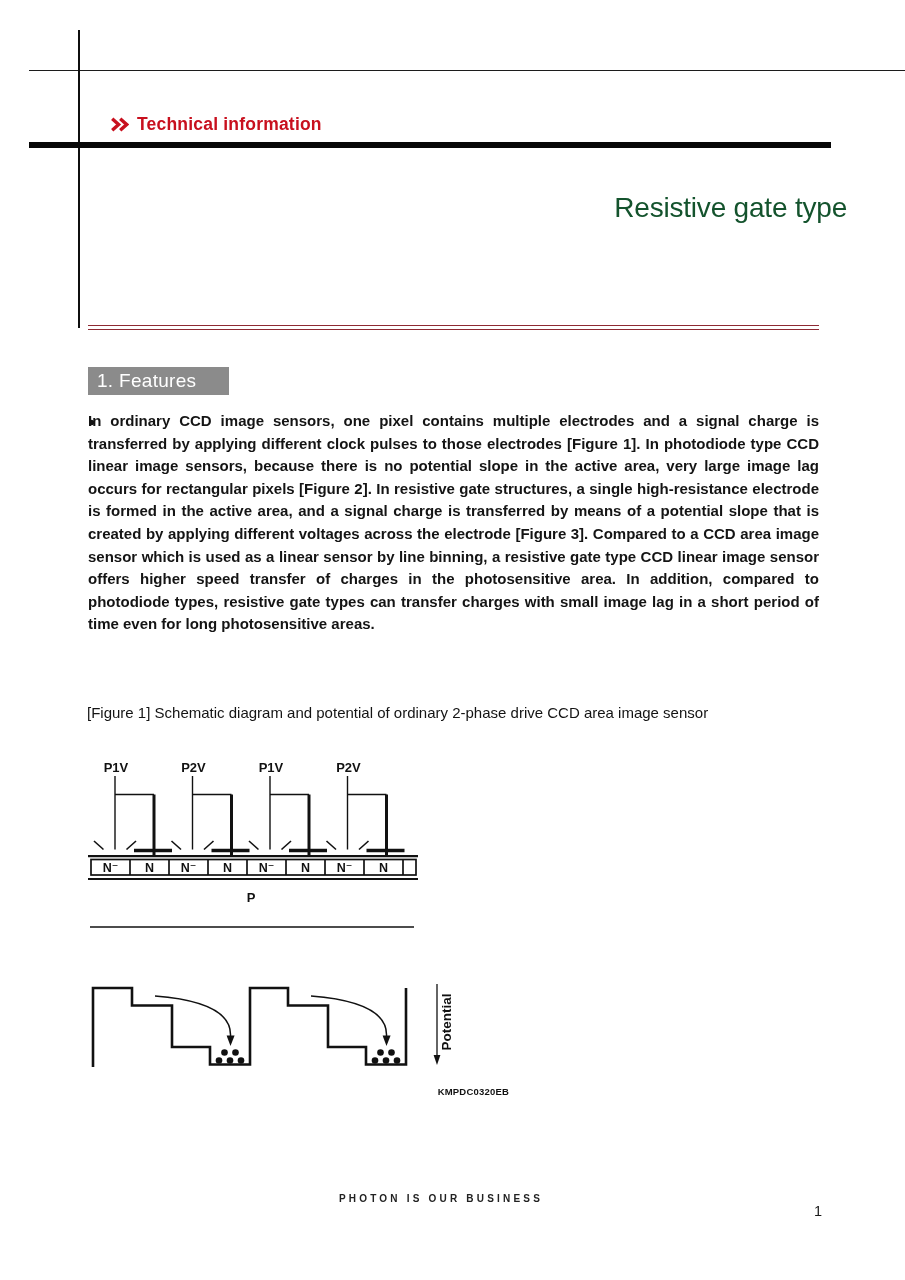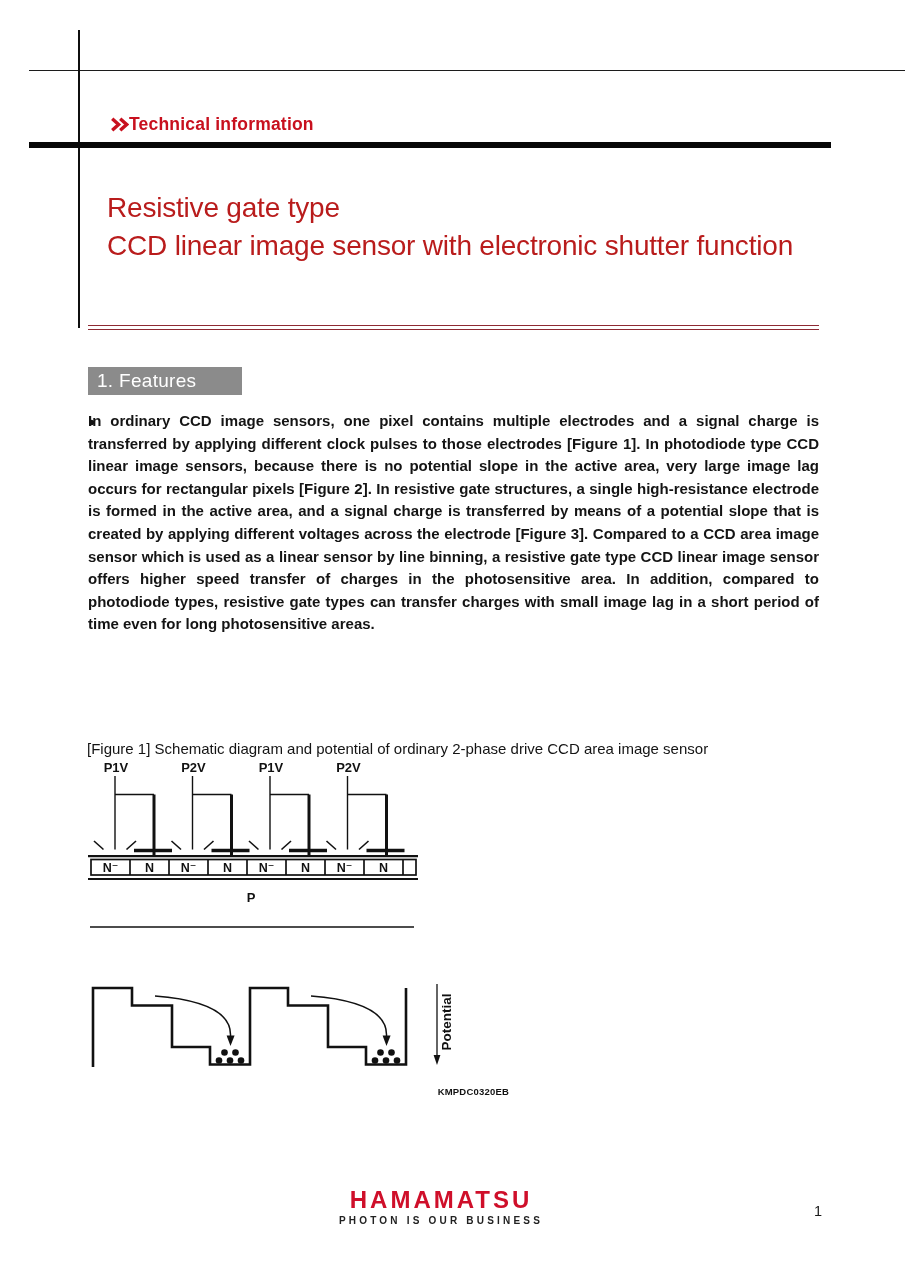--- a/index.html
+++ b/index.html
@@ -14,52 +14,52 @@
     margin:0 auto;overflow:hidden;
     font-family:"Liberation Sans","DejaVu Sans",sans-serif;color:var(--ink);
   }
   
   .rule-thin-top{position:absolute;left:29px;top:70px;width:876px;height:1.3px;background:#1c1c1c;}
   .rule-left-vert{position:absolute;left:78px;top:30px;width:2px;height:298px;background:#0f0f0f;}
   .rule-thick{position:absolute;left:29px;top:142px;width:802px;height:6px;background:#070707;}
 
   .header-label{
     position:absolute;left:110px;top:112px;height:24px;
-    display:flex;align-items:center;gap:0;
+    display:flex;align-items:center;gap:8px;
     color:var(--accent);font-size:17.5px;font-weight:bold;letter-spacing:.2px;
   }
   .header-label svg{display:block;}
 
   .doc-title{
     position:absolute;left:107px;top:189px;width:740px;margin:0;
-    font-size:28px;font-weight:400;line-height:37.5px;color:#b91c1c;letter-spacing:-.2px;
+    font-size:28px;font-weight:400;line-height:37.5px;color:#14532d;letter-spacing:-.2px;text-align:right;
   }
 
   .red-divider{
     position:absolute;left:88px;top:325px;width:731px;height:3.2px;
     border-top:1.8px solid var(--divider-red);
     border-bottom:1.8px solid var(--divider-red);
   }
 
   .features-heading{
-    position:absolute;left:88px;top:367px;width:154px;height:28px;box-sizing:border-box;
+    position:absolute;left:88px;top:367px;width:141px;height:28px;box-sizing:border-box;
     background:#8b8b8b;color:#ffffff;font-size:19px;line-height:28px;padding-left:9px;
     letter-spacing:.3px;
   }
 
   .features-body{
     position:absolute;left:88px;top:410px;width:731px;
     font-size:15px;line-height:22.6px;text-align:justify;color:var(--ink);
   }
   .bullet-item{position:relative;padding-left:17px;}
   .bullet-item .marker{position:absolute;left:0;top:1px;font-size:12.5px;}
   .features-body p{margin:0;font-weight:bold;}
 
   .figure-caption{
-    position:absolute;left:87px;top:740px;width:740px;
+    position:absolute;left:87px;top:704px;width:740px;
     font-size:15px;color:var(--ink);
   }
 
   .figure-layer{position:absolute;left:0;top:0;pointer-events:none;}
   .figure-layer text{
     font-family:"Liberation Sans","DejaVu Sans",sans-serif;fill:#111;
   }
   .fig-label{font-size:13px;font-weight:bold;}
   .cell-label{font-size:12.5px;font-weight:bold;}
   .axis-label{font-size:13.5px;font-weight:bold;}
@@ -94,21 +94,20 @@
       <polyline points="2.2,1.8 8.6,7.5 2.2,13.2" fill="none" stroke="#c8101e" stroke-width="3.4"></polyline>
       <polyline points="10.2,1.8 16.6,7.5 10.2,13.2" fill="none" stroke="#c8101e" stroke-width="3.4"></polyline>
     </svg>
     <span>Technical information</span>
   </div>
 
   <div class="rule-thick"></div>
 
   <h1 class="doc-title">
     <div>Resistive gate type</div>
-    <div>CCD linear image sensor with electronic shutter function</div>
   </h1>
 
   <div class="red-divider"></div>
 
   <div class="features-heading">1. Features</div>
 
   <div class="features-body">
     <div class="bullet-item">
       <span class="marker">●</span>
     </div>
@@ -203,18 +202,17 @@
 
       <line x1="437" y1="984" x2="437" y2="1056" stroke-width="1.3"></line>
       <polygon points="437,1065 433.6,1055 440.4,1055" fill="#111" stroke="none"></polygon>
       <text x="451" y="1022" text-anchor="middle" class="axis-label" stroke="none" transform="rotate(-90 451 1022)">Potential</text>
 
       <text x="509" y="1095" text-anchor="end" class="doc-code" stroke="none">KMPDC0320EB</text>
     </g>
   </svg>
 
   <div class="footer-logo">
-    <div class="logo-text">HAMAMATSU</div>
     <div class="logo-tagline">PHOTON IS OUR BUSINESS</div>
   </div>
   <div class="page-number">1</div>
 
 </div>
 
 </body></html>

